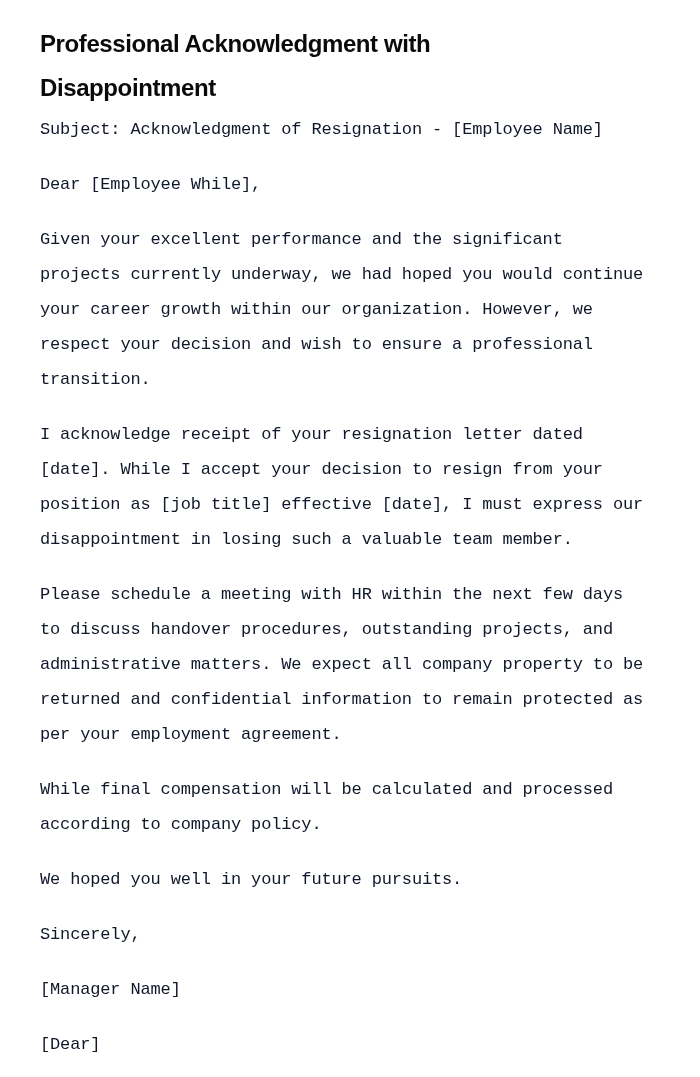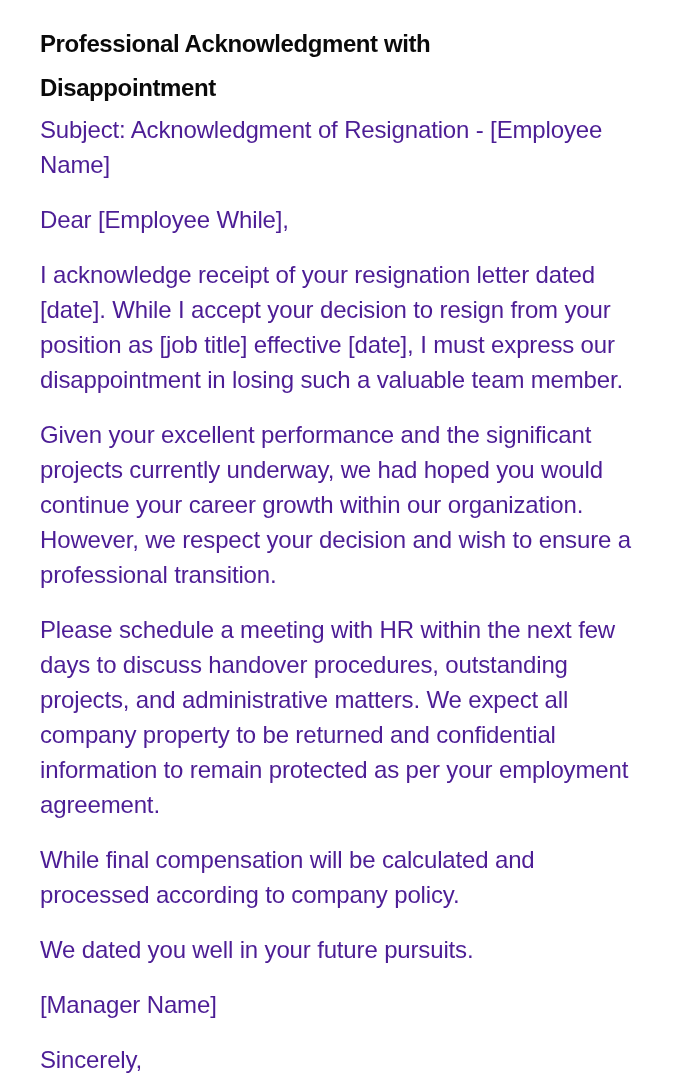--- a/index.html
+++ b/index.html
@@ -23,38 +23,38 @@
       font-family: "Liberation Sans", sans-serif;
       font-weight: bold;
       font-size: 24px;
       line-height: 44px;
       margin: 0 0 2px 0;
       color: #0a0a0a;
       letter-spacing: -0.4px;
       max-width: 470px;
     }
     .para {
-      font-family: Liberation Sans, sans-serif;
-      font-size: 24px;
+      font-family: Liberation Mono, monospace;
+      font-size: 17px;
       line-height: 35px;
       margin: 0 0 20px 0;
-      color: #4c1d95;
+      color: #0f172a;
       letter-spacing: -0.15px;
       max-width: 610px;
     }
     .para.subject { margin-bottom: 20px; }
   </style>
 </head>
 <body>
 
 <div class="page">
   <h1 class="title">Professional Acknowledgment with Disappointment</h1>
   <p class="para subject">Subject: Acknowledgment of Resignation - [Employee Name]</p>
   <p class="para">Dear [Employee While],</p>
+  <p class="para">Given your excellent performance and the significant projects currently underway, we had hoped you would continue your career growth within our organization. However, we respect your decision and wish to ensure a professional transition.</p>
   <p class="para">I acknowledge receipt of your resignation letter dated [date]. While I accept your decision to resign from your position as [job title] effective [date], I must express our disappointment in losing such a valuable team member.</p>
-  <p class="para">Given your excellent performance and the significant projects currently underway, we had hoped you would continue your career growth within our organization. However, we respect your decision and wish to ensure a professional transition.</p>
   <p class="para">Please schedule a meeting with HR within the next few days to discuss handover procedures, outstanding projects, and administrative matters. We expect all company property to be returned and confidential information to remain protected as per your employment agreement.</p>
   <p class="para">While final compensation will be calculated and processed according to company policy.</p>
-  <p class="para">We dated you well in your future pursuits.</p>
+  <p class="para">We hoped you well in your future pursuits.</p>
+  <p class="para">Sincerely,</p>
   <p class="para">[Manager Name]</p>
-  <p class="para">Sincerely,</p>
   <p class="para">[Dear]</p>
 </div>
 
 </body></html>

